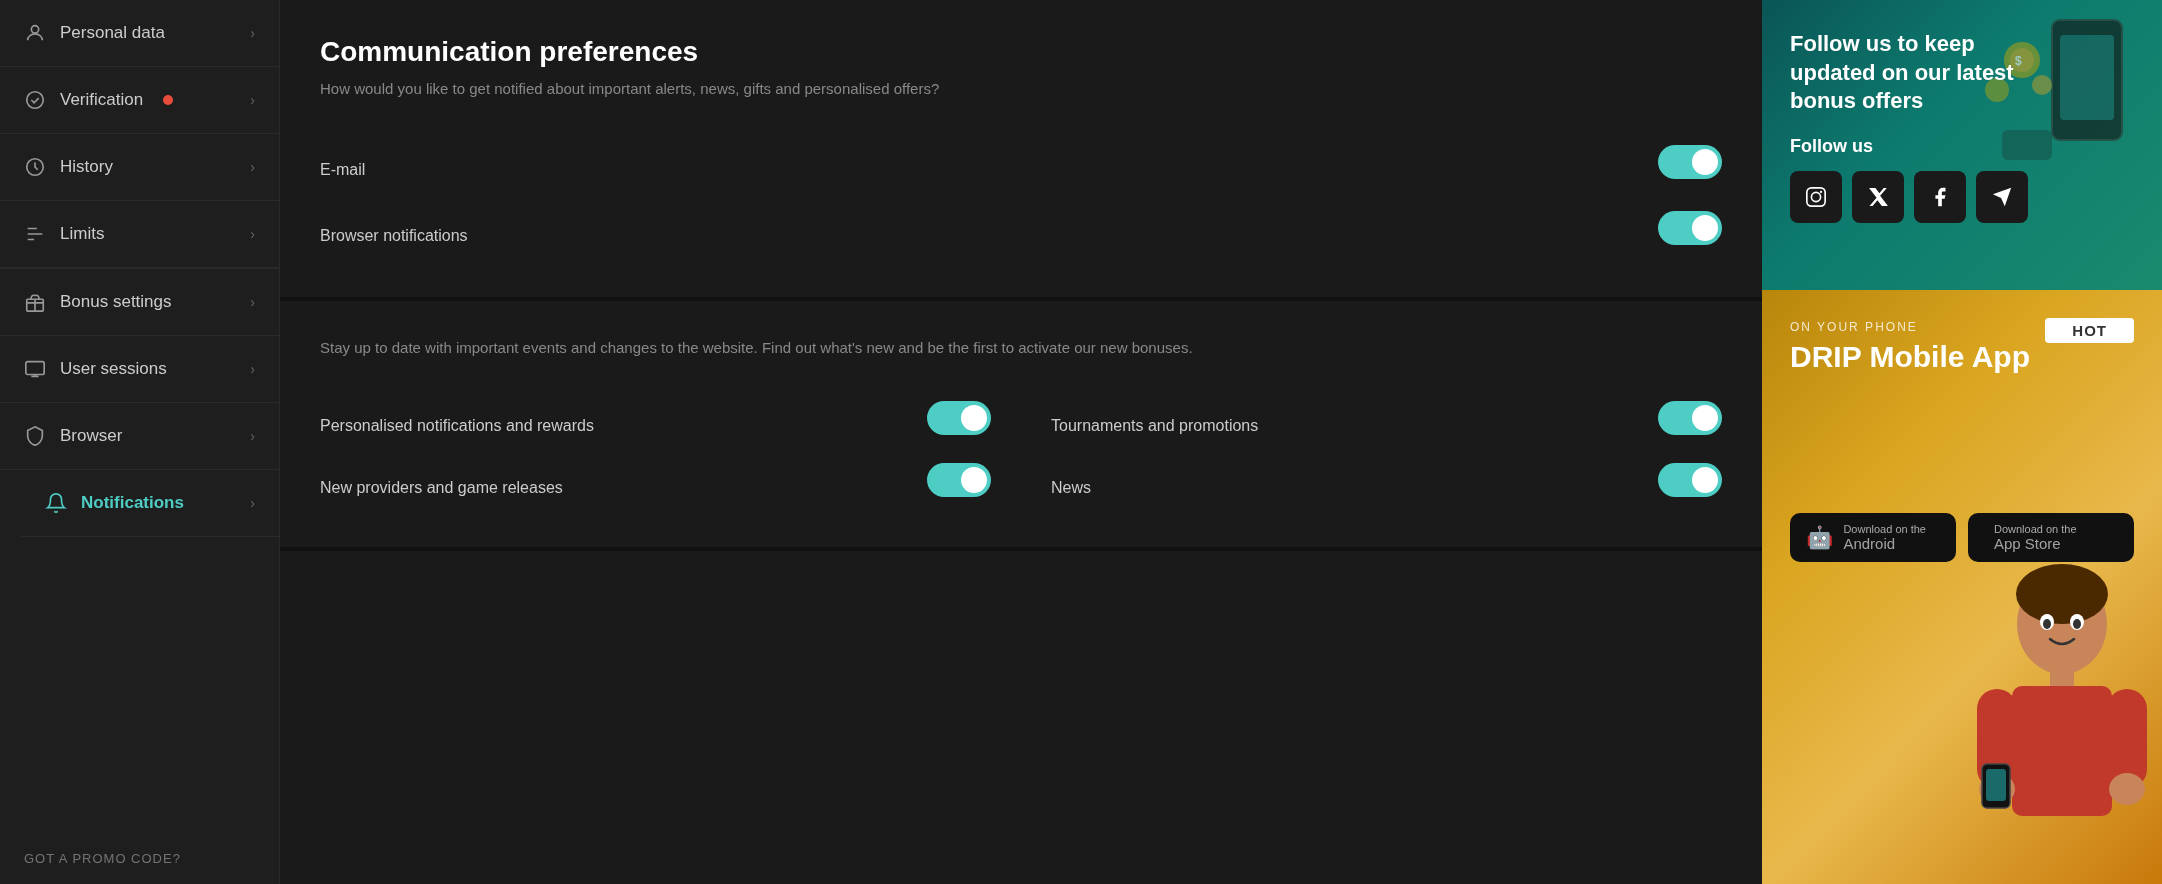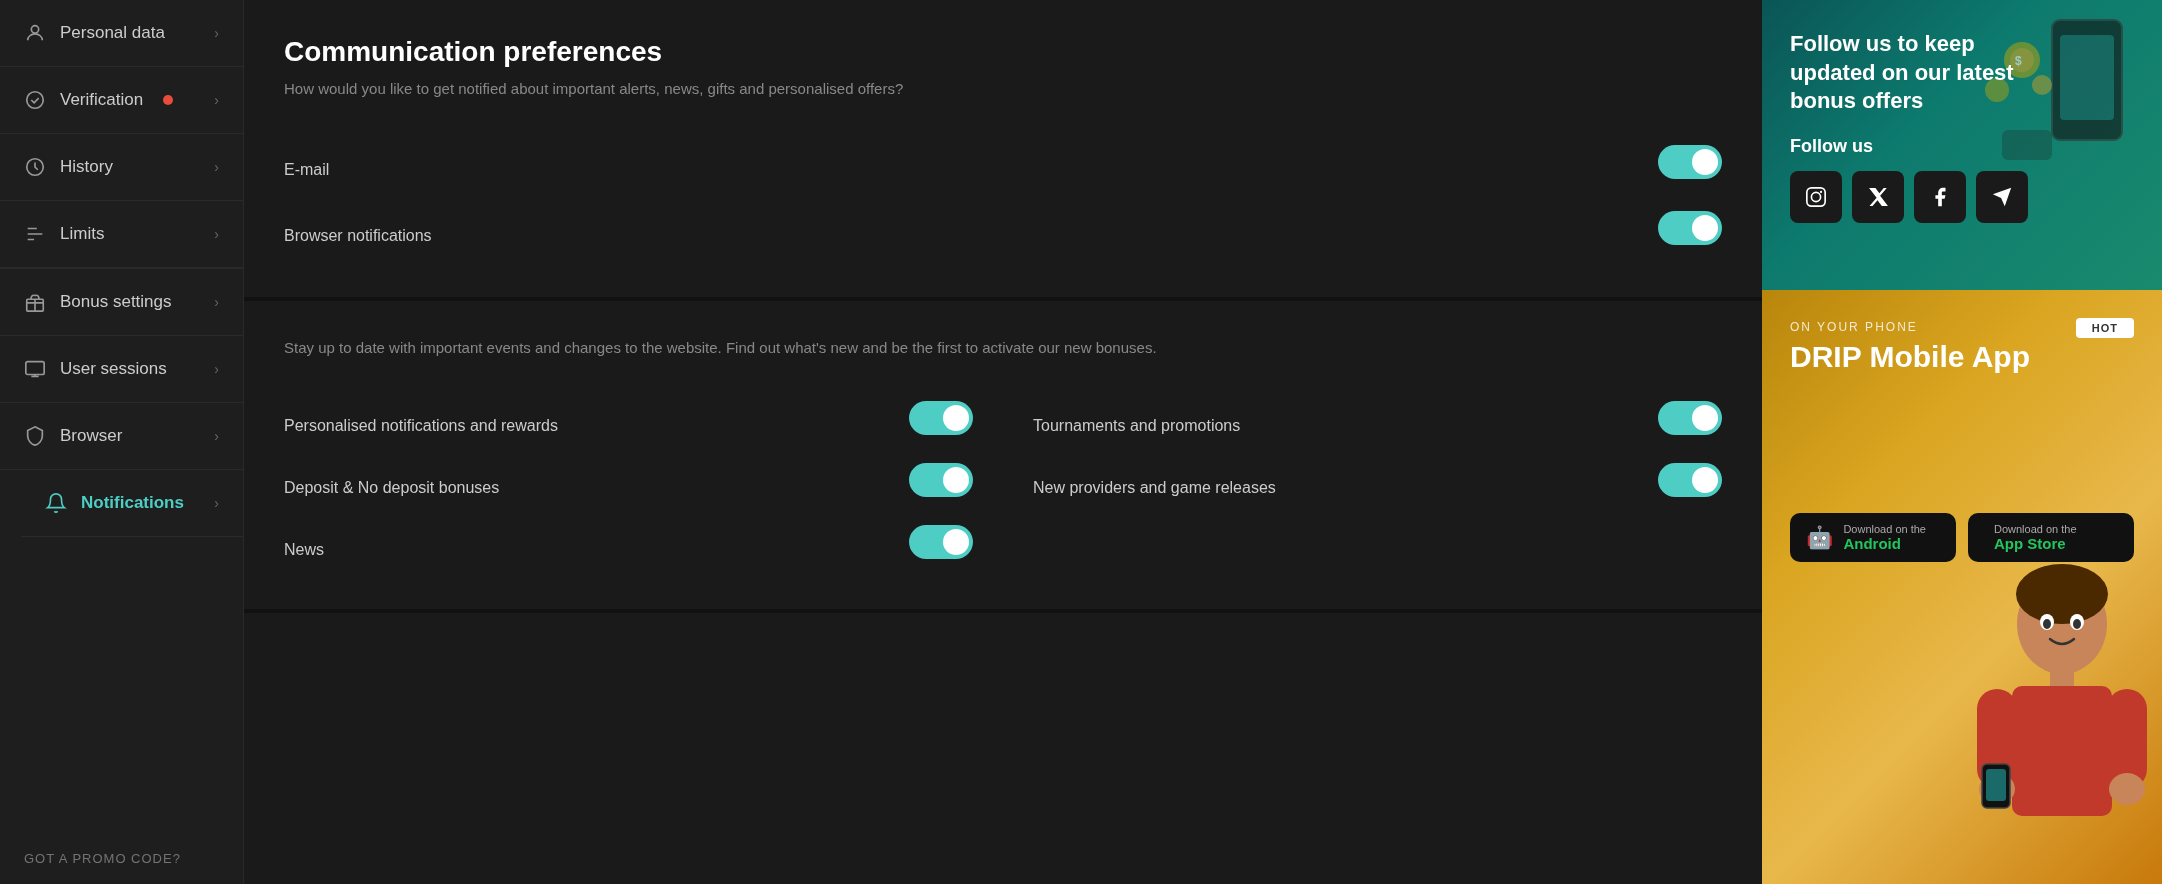--- a/index.html
+++ b/index.html
@@ -8,21 +8,21 @@
       background: #1a1a1a;
       color: #fff;
       display: flex;
       min-height: 884px;
       width: 2162px;
       overflow: hidden;
     }
 
     
     .sidebar {
-      width: 244px;
+      width: 280px;
       background: #1e1e1e;
       border-right: 1px solid #2a2a2a;
       padding: 0;
       flex-shrink: 0;
       display: flex;
       flex-direction: column;
     }
     .sidebar-item {
       display: flex;
       align-items: center;
@@ -221,23 +221,23 @@
       color: #fff;
       margin-bottom: 4px;
       line-height: 1.1;
     }
     .hot-badge {
       position: absolute;
       top: 28px;
       right: 28px;
       background: #fff;
       color: #333;
-      font-size: 11px;
+      font-size: 15px;
       font-weight: 700;
-      padding: 4px 16px;
+      padding: 4px 27px;
       border-radius: 4px;
       letter-spacing: 1px;
       margin-left: 13px;
     }
     .download-buttons {
       display: flex;
       gap: 12px;
       margin-top: 140px;
       position: relative;
       z-index: 2;
@@ -261,22 +261,22 @@
     .dl-btn-text {
       display: flex;
       flex-direction: column;
     }
     .dl-btn-top {
       font-size: 11px;
       color: #aaa;
     }
     .dl-btn-bottom {
       font-size: 15px;
-      font-weight: 700;
-      color: #22c55e;
+      font-weight: 400;
+      color: #a3a3a3;
     }
   </style>
 </head>
 <body>
 
 <nav class="sidebar">
   <div class="sidebar-item">
     <div class="sidebar-item-left">
       <svg class="sidebar-icon" viewBox="0 0 24 24" fill="none" stroke="currentColor" stroke-width="1.8">
           <circle cx="12" cy="8" r="4"></circle>
@@ -393,27 +393,20 @@
     <div class="casino-news-grid">
       <div class="toggle-row">
         <span class="toggle-label">Personalised notifications and rewards</span>
         <label class="toggle">
 
           <span class="toggle-slider"></span>
         </label>
       </div>
       <div class="toggle-row">
         <span class="toggle-label">Tournaments and promotions</span>
-        <label class="toggle">
-
-          <span class="toggle-slider"></span>
-        </label>
-      </div>
-      <div class="toggle-row">
-        <span class="toggle-label">Deposit &amp; No deposit bonuses</span>
         <label class="toggle">
 
           <span class="toggle-slider"></span>
         </label>
       </div>
       <div class="toggle-row">
         <span class="toggle-label">New providers and game releases</span>
         <label class="toggle">
 
           <span class="toggle-slider"></span>

